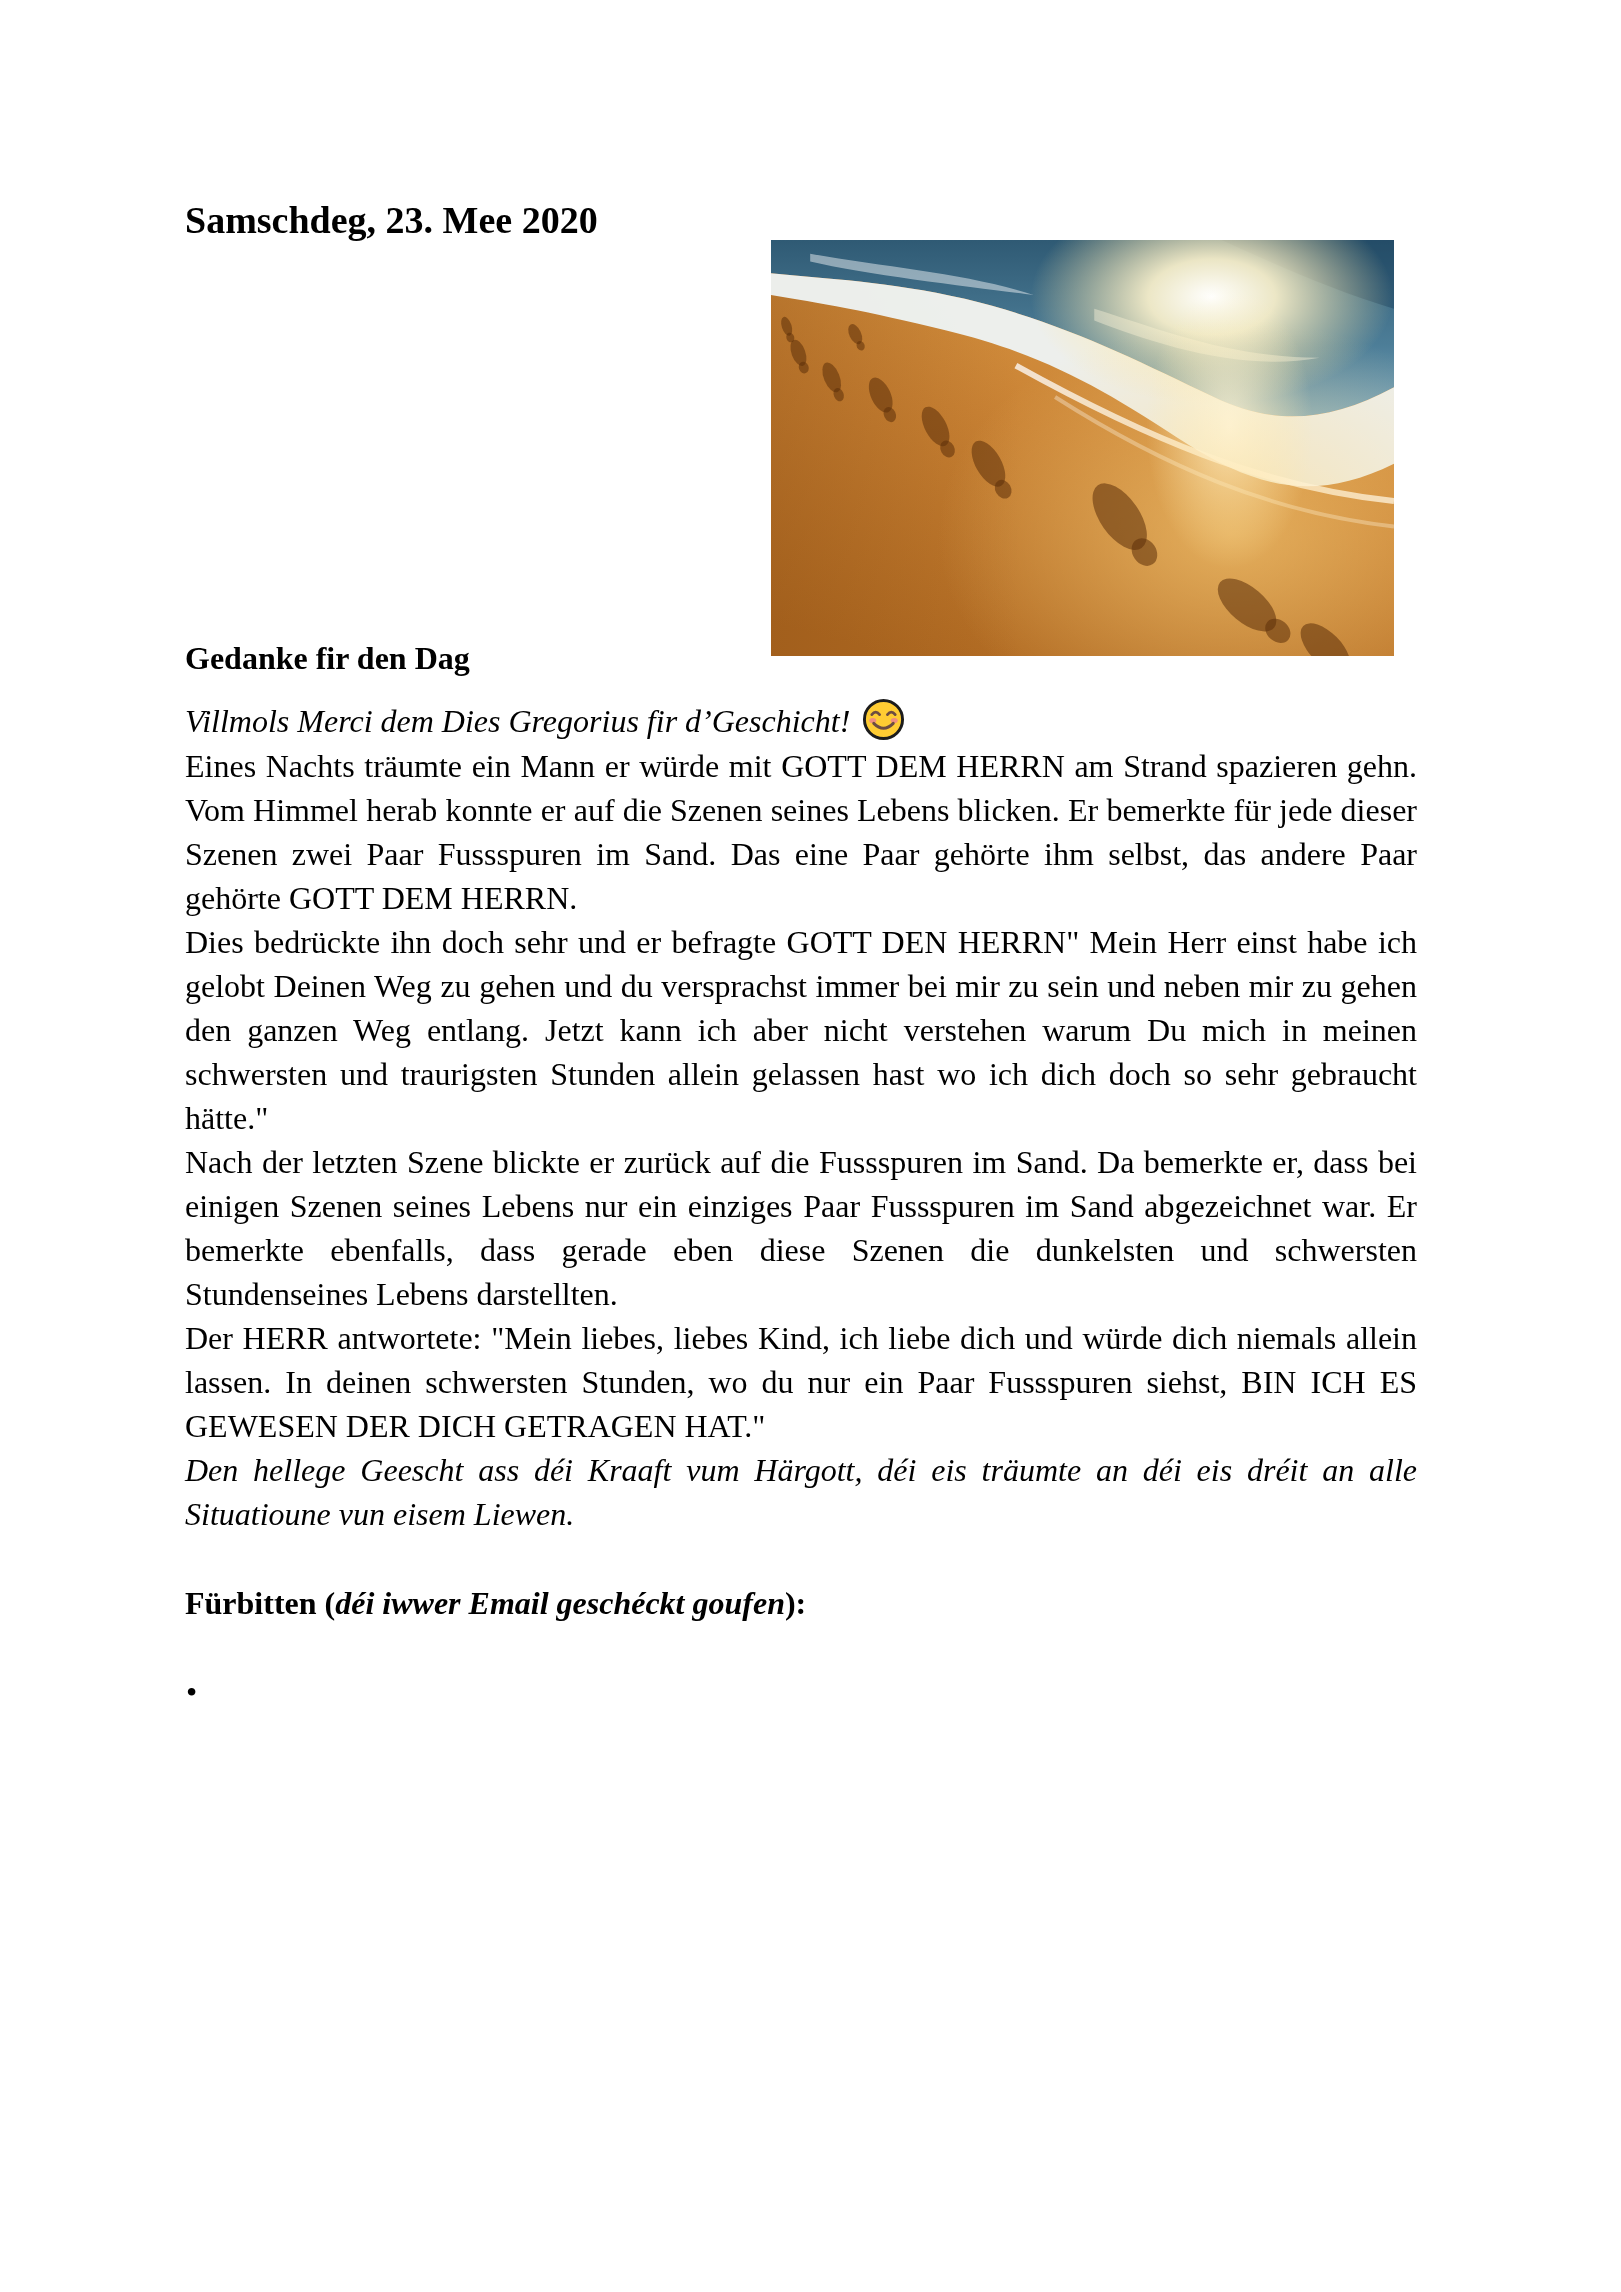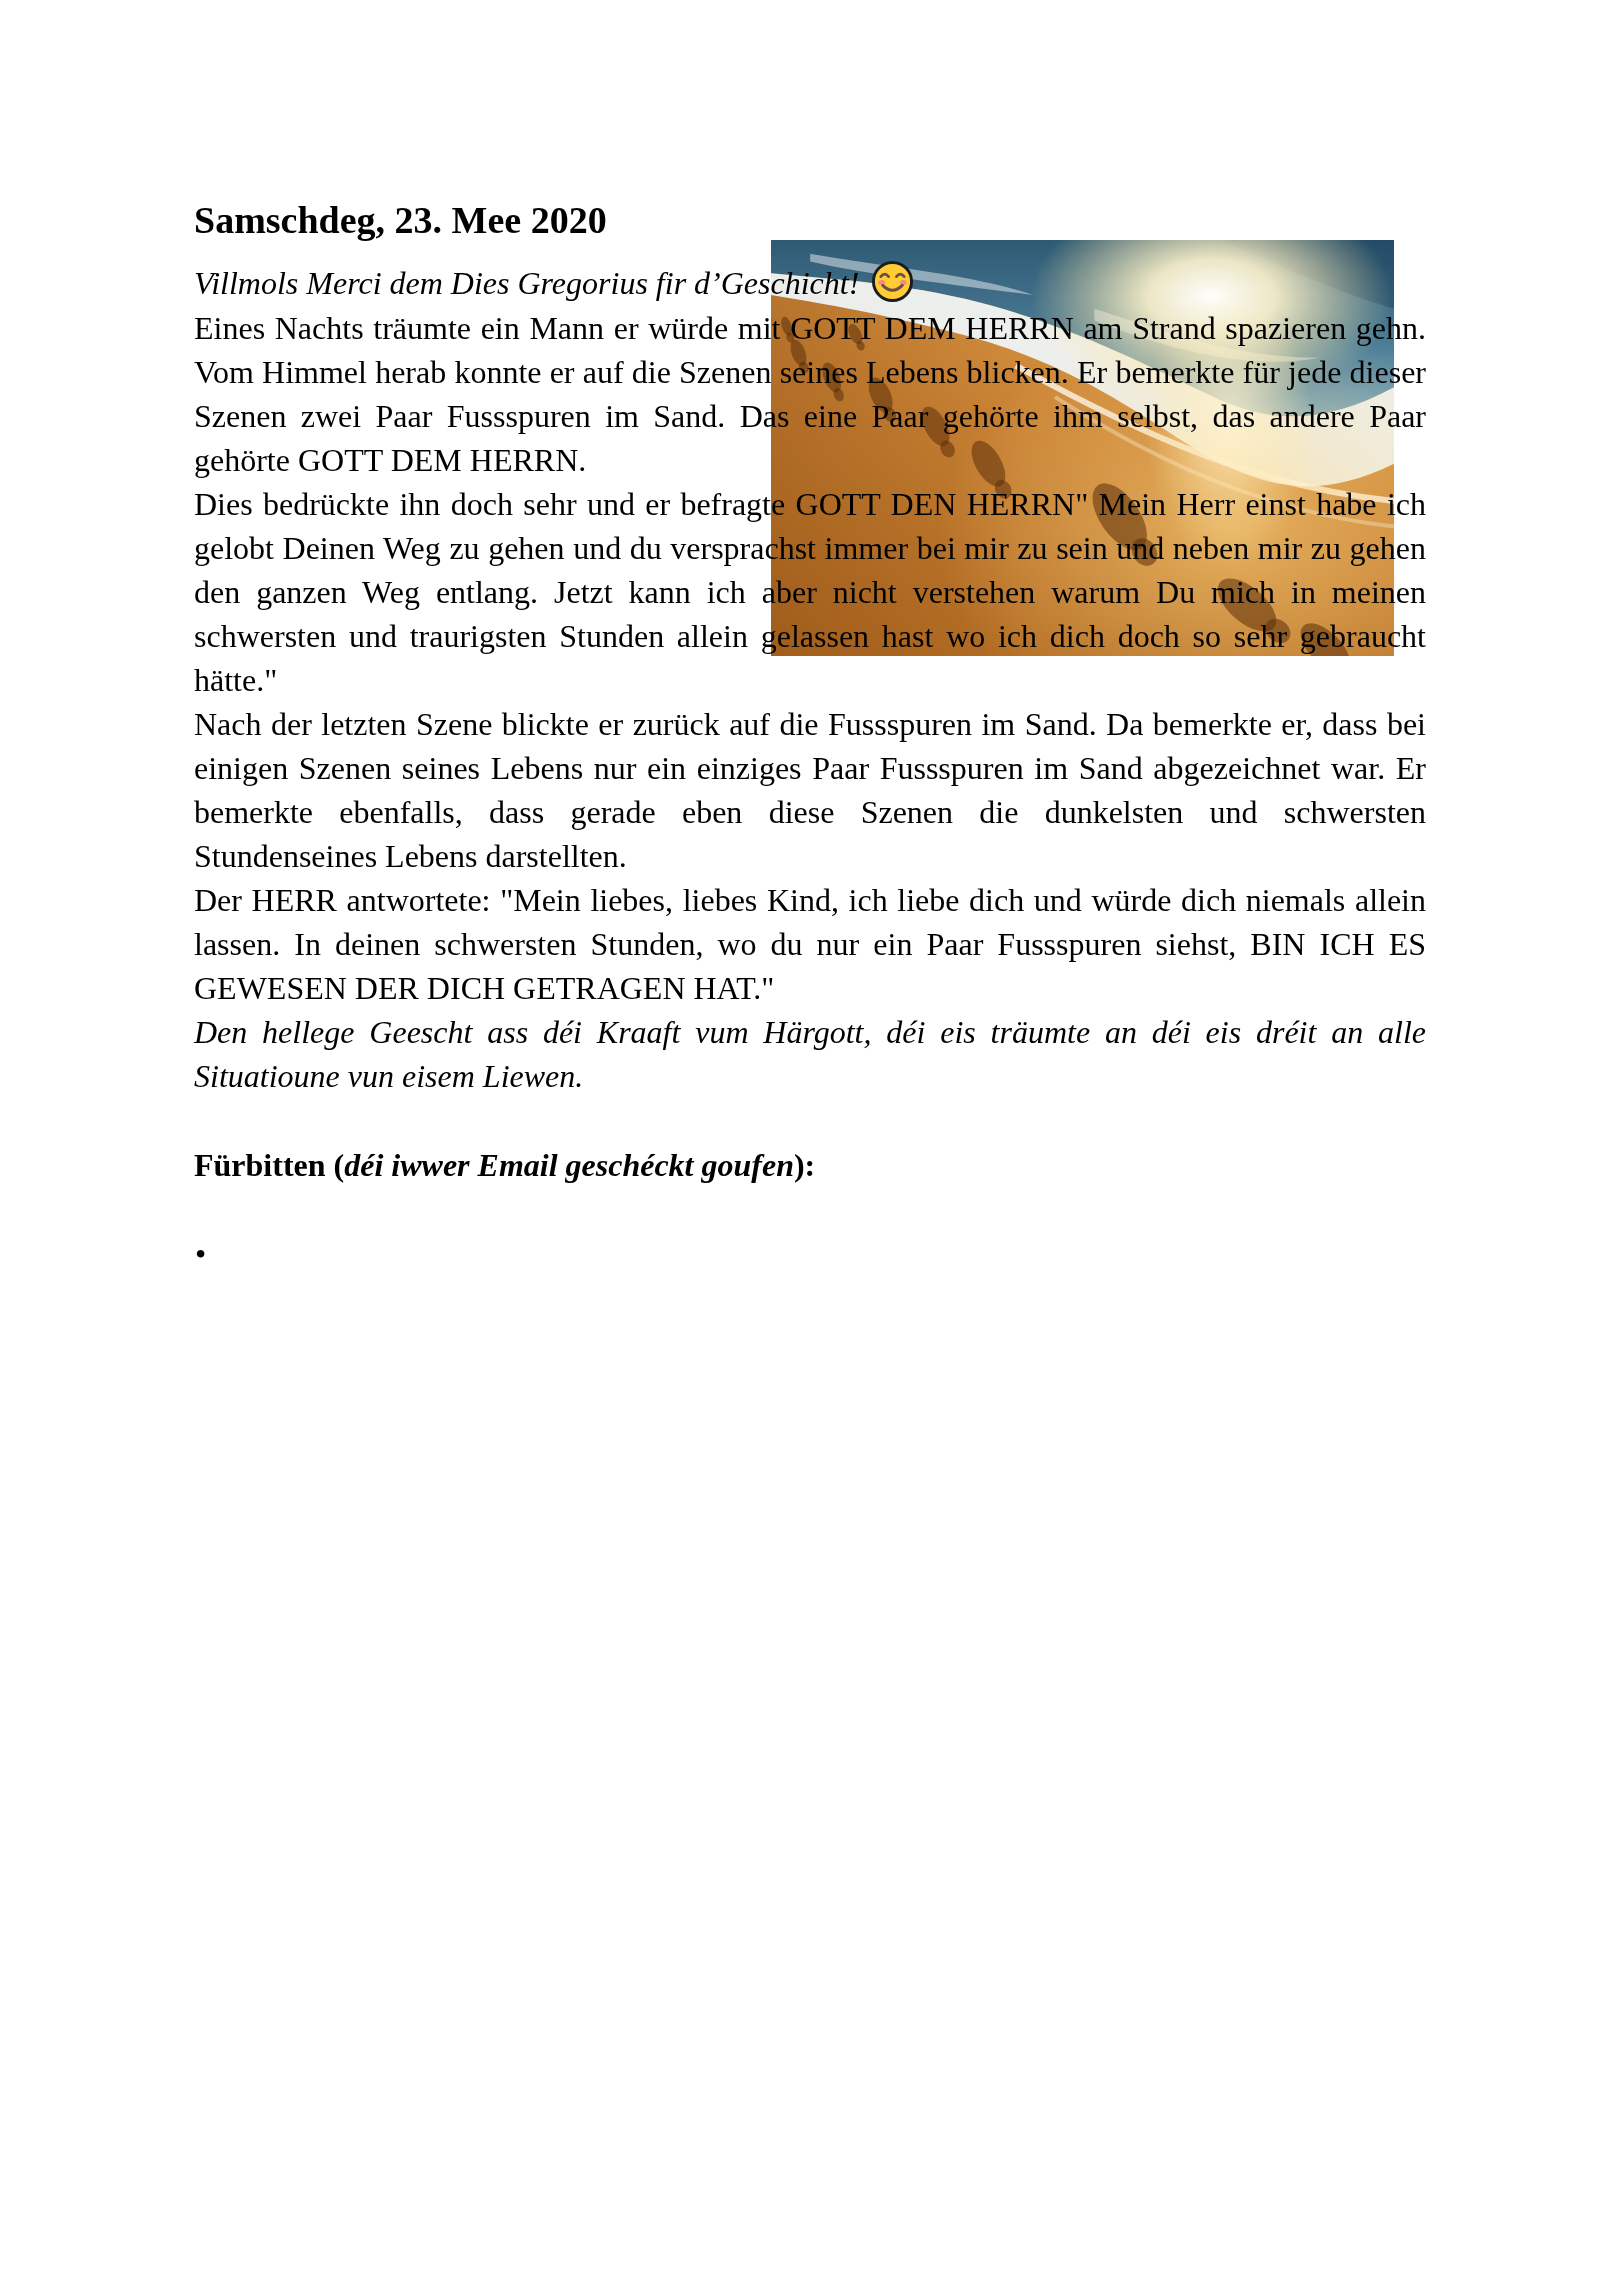--- a/index.html
+++ b/index.html
@@ -8,21 +8,21 @@
     position: relative;
     width: 1621px;
     height: 2293px;
     background: #ffffff;
     font-family: "Liberation Serif", serif;
     color: #000000;
     overflow: hidden;
   }
   .content {
     position: absolute;
-    left: 194px;
+    left: 185px;
     top: 0;
     width: 1232px;
     padding-top: 198px;
   }
   .date-title {
     margin: 0;
     font-size: 38px;
     line-height: 44px;
     font-weight: 700;
   }
@@ -196,20 +196,21 @@
         <ellipse rx="5" ry="10"></ellipse>
           <ellipse cy="12" rx="4" ry="5"></ellipse>
       </g>
     </g>
   </svg>
 
   <div class="content">
 
     <h1 class="date-title">Samschdeg, 23. Mee 2020</h1>
 
+    <h2 class="gedanke-heading">Gedanke fir den Dag</h2>
 
     <p class="thanks-line"><em>Villmols Merci dem Dies Gregorius fir d’Geschicht!</em><svg class="emoji" width="43" height="43" viewBox="0 0 44 44" aria-hidden="true">
           <circle cx="22" cy="22" r="19.5" fill="#ffcc33" stroke="#1c1c1c" stroke-width="3"></circle>
           <path d="M10,17 q4,-5 8,0" fill="none" stroke="#6d4c41" stroke-width="2.8" stroke-linecap="round"></path>
           <path d="M26,17 q4,-5 8,0" fill="none" stroke="#6d4c41" stroke-width="2.8" stroke-linecap="round"></path>
           <ellipse cx="11" cy="23" rx="3.6" ry="2.6" fill="#ef8e7d"></ellipse>
           <ellipse cx="33" cy="23" rx="3.6" ry="2.6" fill="#ef8e7d"></ellipse>
           <path d="M12,26 q10,10 20,0" fill="none" stroke="#6d4c41" stroke-width="3" stroke-linecap="round"></path>
         </svg></p>
 

